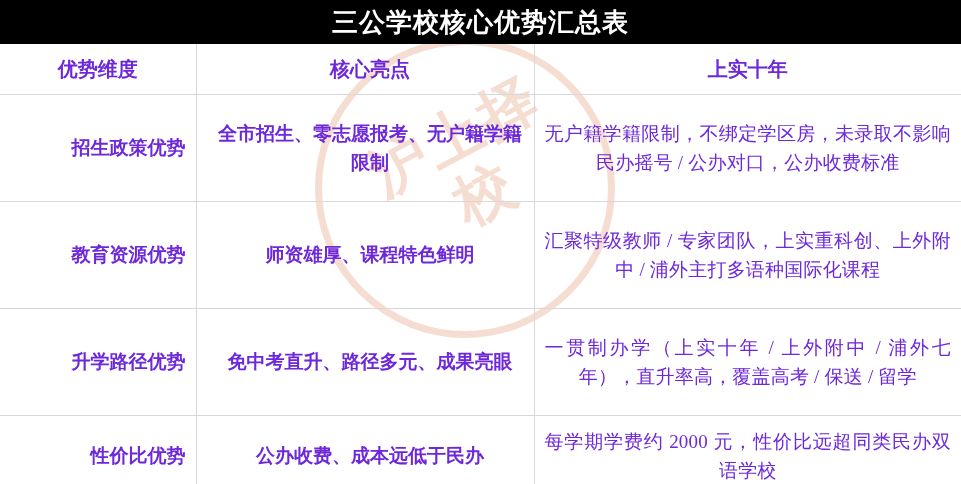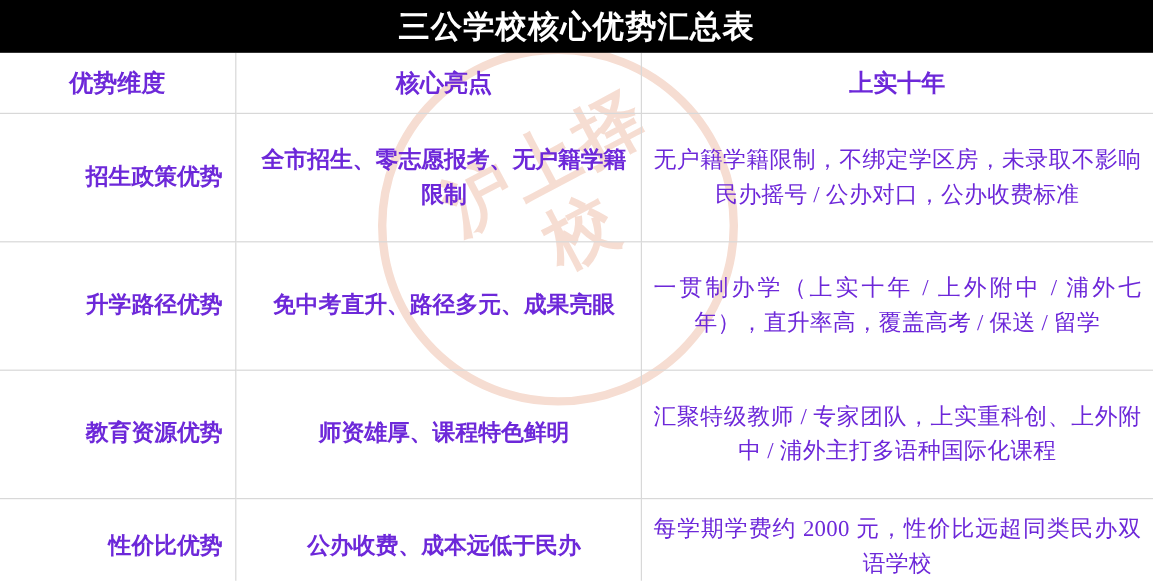--- a/index.html
+++ b/index.html
@@ -161,28 +161,28 @@
         <th class="col-desc">上实十年</th>
       </tr>
     </thead>
     <tbody>
       <tr class="row-tall">
         <td class="col-dim">招生政策优势</td>
         <td class="col-high">全市招生、零志愿报考、无户籍学籍限制</td>
         <td class="col-desc">无户籍学籍限制，不绑定学区房，未录取不影响民办摇号 / 公办对口，公办收费标准</td>
       </tr>
       <tr class="row-tall">
+        <td class="col-dim">教育资源优势</td>
+        <td class="col-high">师资雄厚、课程特色鲜明</td>
+        <td class="col-desc">汇聚特级教师 / 专家团队，上实重科创、上外附中 / 浦外主打多语种国际化课程</td>
+      </tr>
+      <tr class="row-tall">
         <td class="col-dim">升学路径优势</td>
         <td class="col-high">免中考直升、路径多元、成果亮眼</td>
         <td class="col-desc">一贯制办学（上实十年 / 上外附中 / 浦外七年），直升率高，覆盖高考 / 保送 / 留学</td>
-      </tr>
-      <tr class="row-tall">
-        <td class="col-dim">教育资源优势</td>
-        <td class="col-high">师资雄厚、课程特色鲜明</td>
-        <td class="col-desc">汇聚特级教师 / 专家团队，上实重科创、上外附中 / 浦外主打多语种国际化课程</td>
       </tr>
       <tr class="row-short">
         <td class="col-dim">性价比优势</td>
         <td class="col-high">公办收费、成本远低于民办</td>
         <td class="col-desc">每学期学费约 2000 元，性价比远超同类民办双语学校</td>
       </tr>
     </tbody>
   </table>
 
 </div>

